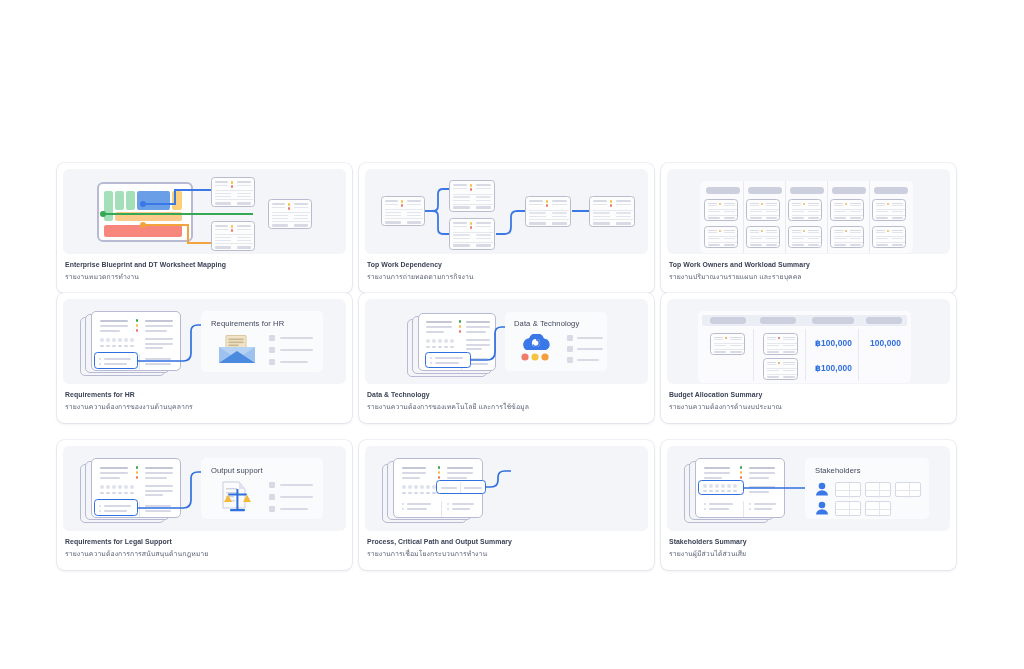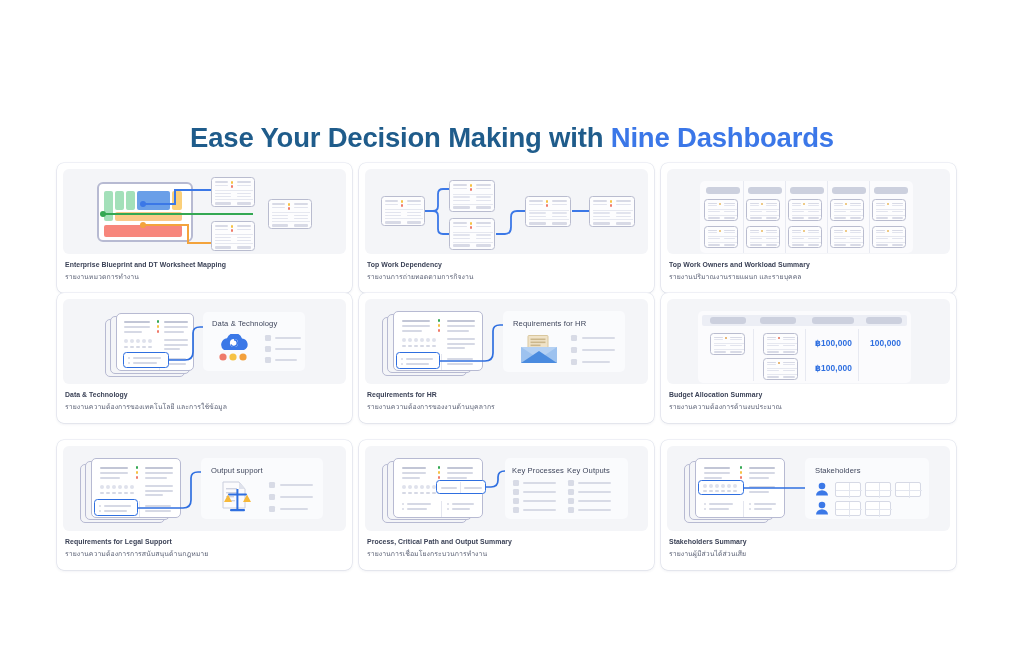--- a/index.html
+++ b/index.html
@@ -207,23 +207,20 @@
     border-radius: 2px;
     background: #fff;
   }
   .minigrid .gl { position: absolute; background: #e3e6ef; }
 </style>
 </head>
 <body>
 
 <div class="page">
 
-  <h1 class="title">
-    <span class="t-dark">Ease Your Decision Making with </span><span class="t-accent">Nine Dashboards</span>
-  </h1>
 
   <div class="grid">
 
     <div class="card card-r1">
       <div class="thumb">
 
         <div class="blueprint-frame" style="left:34px; top:13px; width:96px; height:60px;">
           <div class="bp" style="left:5px; top:7px; width:9px; height:30px; background:#a3e0b9;"></div>
           <div class="bp" style="left:16px; top:7px; width:9px; height:19px; background:#a3e0b9;"></div>
           <div class="bp" style="left:27px; top:7px; width:9px; height:19px; background:#a3e0b9;"></div>
@@ -544,85 +541,20 @@
               <div class="mrow l" style="left:19px;top:11px;width:11px;height:1.3px;"></div>
               <div class="mdiv" style="left:2.5px;top:15px;width:29px;height:0.8px;"></div>
               <div class="mrow" style="left:2.5px;top:17px;width:12px;height:2.2px;"></div>
               <div class="mrow" style="left:19px;top:17px;width:11px;height:2.2px;"></div>
             </div>
         </div>
       </div>
       <div class="card-label">
         <div class="card-title">Top Work Owners and Workload Summary</div>
         <div class="card-sub">รายงานปริมาณงานรายแผนก และรายบุคคล</div>
-      </div>
-    </div>
-
-    <div class="card card-r2">
-      <div class="thumb">
-        <div class="stack" style="left:42px; top:20px; width:80px; height:58px;"></div>
-        <div class="stack" style="left:47px; top:17px; width:80px; height:58px;"></div>
-        <div class="sheet" style="left:53px; top:14px; width:78px; height:58px;">
-          <div class="sline dk" style="left:7px; top:7px; width:26px; height:2.4px;"></div>
-          <div class="sline" style="left:7px; top:12px; width:26px; height:2.2px;"></div>
-          <div class="sline" style="left:7px; top:16.5px; width:18px; height:2.2px;"></div>
-          <div class="tick" style="left:40px; top:6px; height:3.4px; background:#34a853;"></div>
-          <div class="tick" style="left:40px; top:11px; height:3.4px; background:#f6c244;"></div>
-          <div class="tick" style="left:40px; top:16px; height:3.4px; background:#ef7b6b;"></div>
-          <div class="sline dk" style="left:47px; top:7px; width:24px; height:2.4px;"></div>
-          <div class="sline" style="left:47px; top:12px; width:24px; height:2.2px;"></div>
-          <div class="sline" style="left:47px; top:16.5px; width:20px; height:2.2px;"></div>
-          <div class="sdot" style="left:7px;  top:25px;"></div>
-          <div class="sdot" style="left:13px; top:25px;"></div>
-          <div class="sdot" style="left:19px; top:25px;"></div>
-          <div class="sdot" style="left:25px; top:25px;"></div>
-          <div class="sdot" style="left:31px; top:25px;"></div>
-          <div class="sline" style="left:7px; top:32px; width:4px; height:1.8px;"></div>
-          <div class="sline" style="left:13px; top:32px; width:4px; height:1.8px;"></div>
-          <div class="sline" style="left:19px; top:32px; width:4px; height:1.8px;"></div>
-          <div class="sline" style="left:25px; top:32px; width:4px; height:1.8px;"></div>
-          <div class="sline" style="left:31px; top:32px; width:4px; height:1.8px;"></div>
-          <div class="sline" style="left:47px; top:25px; width:24px; height:2.2px;"></div>
-          <div class="sline" style="left:47px; top:29.5px; width:24px; height:2.2px;"></div>
-          <div class="sline" style="left:47px; top:34px; width:16px; height:2.2px;"></div>
-          <div class="vdiv" style="left:42px; top:42px; height:14px;"></div>
-          <div class="sline" style="left:47px; top:44px; width:22px; height:2.2px;"></div>
-          <div class="sline" style="left:47px; top:49px; width:22px; height:2.2px;"></div>
-        </div>
-        <div class="hl-box" style="left:60px; top:53px; width:46px; height:16px;">
-          <div class="sline" style="position:absolute;left:4px; top:4px; width:1.8px; height:2.2px;"></div>
-          <div class="sline" style="position:absolute;left:9px; top:4px; width:28px; height:2.2px;"></div>
-          <div class="sline" style="position:absolute;left:4px; top:9px; width:1.8px; height:2.2px;"></div>
-          <div class="sline" style="position:absolute;left:9px; top:9px; width:24px; height:2.2px;"></div>
-        </div>
-        <svg width="283" height="85" style="position:absolute;left:0;top:0;">
-          <path d="M 106 61 L 122 61 Q 130 61 130 53 L 130 34 Q 130 28 137 28 L 144 28" stroke="#2f6fe0" stroke-width="1.7" fill="none"></path>
-        </svg>
-
-        <div class="panel" style="left:140px; top:13px; width:102px; height:59px;">
-          <div class="panel-title" style="left:9px; top:7px;">Data &amp; Technology</div>
-          <svg width="46" height="30" style="position:absolute;left:11px;top:22px;">
-            <path d="M 10 16 A 6.5 6.5 0 0 1 13 4.2 A 8 8 0 0 1 28 4.5 A 6 6 0 0 1 30 16 Z" fill="#3b78e7"></path>
-            <circle cx="20" cy="9" r="4.1" fill="#ffffff"></circle>
-            <path d="M 20 5.8 A 3.3 3.3 0 1 1 17 10.5" stroke="#3b78e7" stroke-width="1.5" fill="none"></path>
-            <circle cx="9" cy="23" r="3.6" fill="#ef7b6b"></circle>
-            <circle cx="19" cy="23" r="3.6" fill="#f6c244"></circle>
-            <circle cx="29" cy="23" r="3.6" fill="#f3a03c"></circle>
-          </svg>
-          <div class="list-sq" style="left:62px; top:23px;"></div>
-          <div class="list-ln" style="left:72px; top:25px; width:26px;"></div>
-          <div class="list-sq" style="left:62px; top:34px;"></div>
-          <div class="list-ln" style="left:72px; top:36px; width:26px;"></div>
-          <div class="list-sq" style="left:62px; top:45px;"></div>
-          <div class="list-ln" style="left:72px; top:47px; width:22px;"></div>
-        </div>
-      </div>
-      <div class="card-label">
-        <div class="card-title">Data &amp; Technology</div>
-        <div class="card-sub">รายงานความต้องการของเทคโนโลยี และการใช้ข้อมูล</div>
       </div>
     </div>
 
     <div class="card card-r2">
       <div class="thumb">
         <div class="stack" style="left:17px; top:18px; width:85px; height:59px;"></div>
         <div class="stack" style="left:22px; top:15px; width:85px; height:59px;"></div>
         <div class="sheet" style="left:28px; top:12px; width:90px; height:60px;">
           <div class="sline dk" style="left:8px; top:8px; width:28px; height:2.4px;"></div>
           <div class="sline" style="left:8px; top:13px; width:28px; height:2.2px;"></div>
@@ -677,20 +609,85 @@
           <div class="list-ln" style="left:79px; top:26px; width:33px;"></div>
           <div class="list-sq" style="left:68px; top:36px;"></div>
           <div class="list-ln" style="left:79px; top:38px; width:33px;"></div>
           <div class="list-sq" style="left:68px; top:48px;"></div>
           <div class="list-ln" style="left:79px; top:50px; width:28px;"></div>
         </div>
       </div>
       <div class="card-label">
         <div class="card-title">Requirements for HR</div>
         <div class="card-sub">รายงานความต้องการของงานด้านบุคลากร</div>
+      </div>
+    </div>
+
+    <div class="card card-r2">
+      <div class="thumb">
+        <div class="stack" style="left:42px; top:20px; width:80px; height:58px;"></div>
+        <div class="stack" style="left:47px; top:17px; width:80px; height:58px;"></div>
+        <div class="sheet" style="left:53px; top:14px; width:78px; height:58px;">
+          <div class="sline dk" style="left:7px; top:7px; width:26px; height:2.4px;"></div>
+          <div class="sline" style="left:7px; top:12px; width:26px; height:2.2px;"></div>
+          <div class="sline" style="left:7px; top:16.5px; width:18px; height:2.2px;"></div>
+          <div class="tick" style="left:40px; top:6px; height:3.4px; background:#34a853;"></div>
+          <div class="tick" style="left:40px; top:11px; height:3.4px; background:#f6c244;"></div>
+          <div class="tick" style="left:40px; top:16px; height:3.4px; background:#ef7b6b;"></div>
+          <div class="sline dk" style="left:47px; top:7px; width:24px; height:2.4px;"></div>
+          <div class="sline" style="left:47px; top:12px; width:24px; height:2.2px;"></div>
+          <div class="sline" style="left:47px; top:16.5px; width:20px; height:2.2px;"></div>
+          <div class="sdot" style="left:7px;  top:25px;"></div>
+          <div class="sdot" style="left:13px; top:25px;"></div>
+          <div class="sdot" style="left:19px; top:25px;"></div>
+          <div class="sdot" style="left:25px; top:25px;"></div>
+          <div class="sdot" style="left:31px; top:25px;"></div>
+          <div class="sline" style="left:7px; top:32px; width:4px; height:1.8px;"></div>
+          <div class="sline" style="left:13px; top:32px; width:4px; height:1.8px;"></div>
+          <div class="sline" style="left:19px; top:32px; width:4px; height:1.8px;"></div>
+          <div class="sline" style="left:25px; top:32px; width:4px; height:1.8px;"></div>
+          <div class="sline" style="left:31px; top:32px; width:4px; height:1.8px;"></div>
+          <div class="sline" style="left:47px; top:25px; width:24px; height:2.2px;"></div>
+          <div class="sline" style="left:47px; top:29.5px; width:24px; height:2.2px;"></div>
+          <div class="sline" style="left:47px; top:34px; width:16px; height:2.2px;"></div>
+          <div class="vdiv" style="left:42px; top:42px; height:14px;"></div>
+          <div class="sline" style="left:47px; top:44px; width:22px; height:2.2px;"></div>
+          <div class="sline" style="left:47px; top:49px; width:22px; height:2.2px;"></div>
+        </div>
+        <div class="hl-box" style="left:60px; top:53px; width:46px; height:16px;">
+          <div class="sline" style="position:absolute;left:4px; top:4px; width:1.8px; height:2.2px;"></div>
+          <div class="sline" style="position:absolute;left:9px; top:4px; width:28px; height:2.2px;"></div>
+          <div class="sline" style="position:absolute;left:4px; top:9px; width:1.8px; height:2.2px;"></div>
+          <div class="sline" style="position:absolute;left:9px; top:9px; width:24px; height:2.2px;"></div>
+        </div>
+        <svg width="283" height="85" style="position:absolute;left:0;top:0;">
+          <path d="M 106 61 L 122 61 Q 130 61 130 53 L 130 34 Q 130 28 137 28 L 144 28" stroke="#2f6fe0" stroke-width="1.7" fill="none"></path>
+        </svg>
+
+        <div class="panel" style="left:140px; top:13px; width:102px; height:59px;">
+          <div class="panel-title" style="left:9px; top:7px;">Data &amp; Technology</div>
+          <svg width="46" height="30" style="position:absolute;left:11px;top:22px;">
+            <path d="M 10 16 A 6.5 6.5 0 0 1 13 4.2 A 8 8 0 0 1 28 4.5 A 6 6 0 0 1 30 16 Z" fill="#3b78e7"></path>
+            <circle cx="20" cy="9" r="4.1" fill="#ffffff"></circle>
+            <path d="M 20 5.8 A 3.3 3.3 0 1 1 17 10.5" stroke="#3b78e7" stroke-width="1.5" fill="none"></path>
+            <circle cx="9" cy="23" r="3.6" fill="#ef7b6b"></circle>
+            <circle cx="19" cy="23" r="3.6" fill="#f6c244"></circle>
+            <circle cx="29" cy="23" r="3.6" fill="#f3a03c"></circle>
+          </svg>
+          <div class="list-sq" style="left:62px; top:23px;"></div>
+          <div class="list-ln" style="left:72px; top:25px; width:26px;"></div>
+          <div class="list-sq" style="left:62px; top:34px;"></div>
+          <div class="list-ln" style="left:72px; top:36px; width:26px;"></div>
+          <div class="list-sq" style="left:62px; top:45px;"></div>
+          <div class="list-ln" style="left:72px; top:47px; width:22px;"></div>
+        </div>
+      </div>
+      <div class="card-label">
+        <div class="card-title">Data &amp; Technology</div>
+        <div class="card-sub">รายงานความต้องการของเทคโนโลยี และการใช้ข้อมูล</div>
       </div>
     </div>
 
     <div class="card card-r2">
       <div class="thumb">
         <div class="board" style="left:31px; top:12px; width:213px; height:72px;">
           <div class="hdrstrip" style="left:4px; top:4px; width:205px;"></div>
           <div class="colhdr" style="left:12px; top:6px; width:36px;"></div>
           <div class="colhdr" style="left:62px; top:6px; width:36px;"></div>
           <div class="colhdr" style="left:114px;top:6px; width:42px;"></div>
@@ -862,42 +859,20 @@
         </div>
         <div class="hl-box" style="left:71px; top:34px; width:50px; height:14px;">
           <div class="sline" style="position:absolute;left:4px; top:5.5px; width:16px; height:2.2px;"></div>
           <div class="sline" style="position:absolute;left:27px; top:5.5px; width:18px; height:2.2px;"></div>
           <div class="vdiv" style="left:23px; top:1px; height:11px;"></div>
         </div>
         <svg width="283" height="85" style="position:absolute;left:0;top:0;">
           <path d="M 121 41 L 126 41 Q 133 41 133 34 L 133 31 Q 133 25 140 25 L 146 25" stroke="#2f6fe0" stroke-width="1.7" fill="none"></path>
         </svg>
 
-        <div class="panel" style="left:140px; top:12px; width:123px; height:61px;">
-          <div class="panel-title" style="left:7px; top:8px;">Key Processes</div>
-          <div class="panel-title" style="left:62px; top:8px;">Key Outputs</div>
-
-          <div class="list-sq" style="left:8px;  top:22px;"></div>
-          <div class="list-ln" style="left:18px; top:24px; width:33px;"></div>
-          <div class="list-sq" style="left:8px;  top:31px;"></div>
-          <div class="list-ln" style="left:18px; top:33px; width:33px;"></div>
-          <div class="list-sq" style="left:8px;  top:40px;"></div>
-          <div class="list-ln" style="left:18px; top:42px; width:33px;"></div>
-          <div class="list-sq" style="left:8px;  top:49px;"></div>
-          <div class="list-ln" style="left:18px; top:51px; width:33px;"></div>
-
-          <div class="list-sq" style="left:63px; top:22px;"></div>
-          <div class="list-ln" style="left:73px; top:24px; width:33px;"></div>
-          <div class="list-sq" style="left:63px; top:31px;"></div>
-          <div class="list-ln" style="left:73px; top:33px; width:33px;"></div>
-          <div class="list-sq" style="left:63px; top:40px;"></div>
-          <div class="list-ln" style="left:73px; top:42px; width:33px;"></div>
-          <div class="list-sq" style="left:63px; top:49px;"></div>
-          <div class="list-ln" style="left:73px; top:51px; width:33px;"></div>
-        </div>
       </div>
       <div class="card-label">
         <div class="card-title">Process, Critical Path and Output Summary</div>
         <div class="card-sub">รายงานการเชื่อมโยงกระบวนการทำงาน</div>
       </div>
     </div>
 
     <div class="card card-r2">
       <div class="thumb">
         <div class="stack" style="left:17px; top:18px; width:85px; height:59px;"></div>

